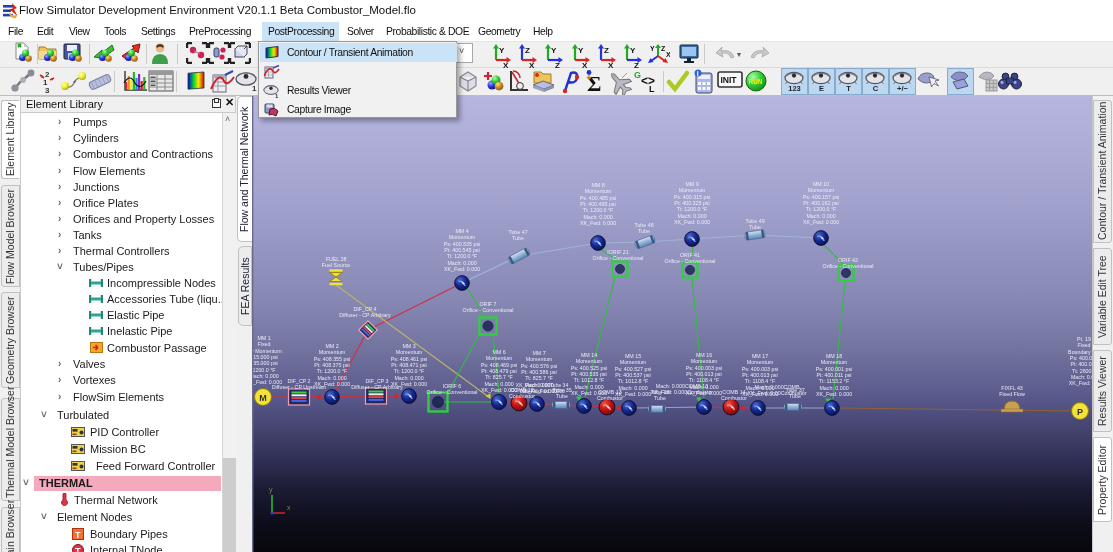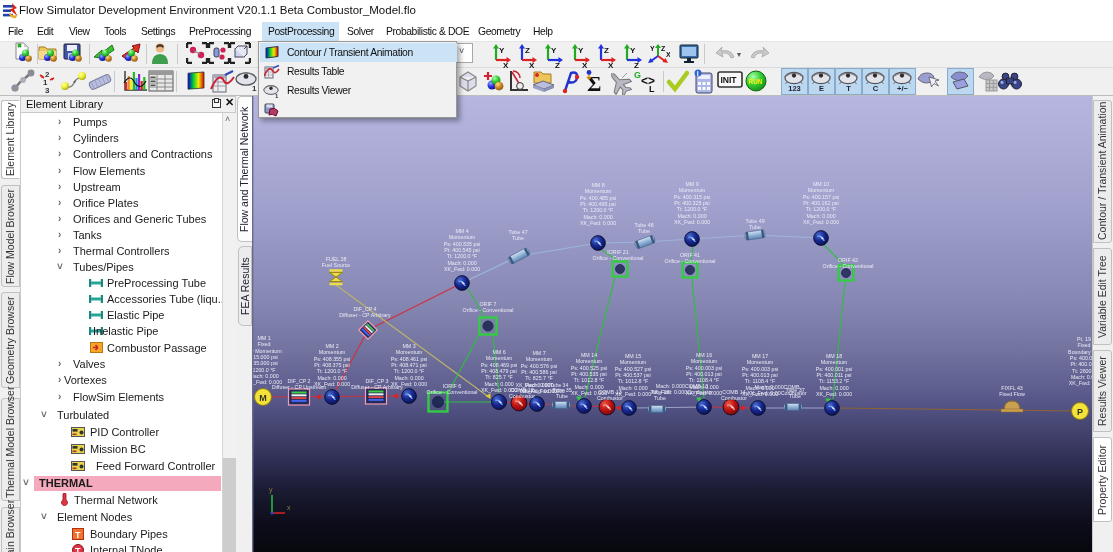--- a/index.html
+++ b/index.html
@@ -433,64 +433,64 @@
 <div class="abs" id="treeheader">Element Library</div>
 <div class="abs" style="left:212px;top:99px;width:9px;height:9px;border:1px solid #333;background:#f8f8f8"></div>
 <div class="abs" style="left:214px;top:98px;width:5px;height:5px;border:1px solid #333;background:#f0f0f0"></div>
 <div class="abs" style="left:225px;top:96px;font-size:11px;color:#111;font-weight:bold">✕</div>
 <div class="abs" id="treepanel"></div>
 <div class="chev" style="left:58px;top:114px">›</div>
 <div class="trow" style="left:73px;top:114px">Pumps</div>
 <div class="chev" style="left:58px;top:130px">›</div>
 <div class="trow" style="left:73px;top:130px">Cylinders</div>
 <div class="chev" style="left:58px;top:146px">›</div>
-<div class="trow" style="left:73px;top:146px">Controllers and Contractions</div>
+<div class="trow" style="left:73px;top:146px">Combustor and Contractions</div>
 <div class="chev" style="left:58px;top:163px">›</div>
 <div class="trow" style="left:73px;top:163px">Flow Elements</div>
 <div class="chev" style="left:58px;top:179px">›</div>
-<div class="trow" style="left:73px;top:179px">Upstream</div>
+<div class="trow" style="left:73px;top:179px">Junctions</div>
 <div class="chev" style="left:58px;top:195px">›</div>
 <div class="trow" style="left:73px;top:195px">Orifice Plates</div>
 <div class="chev" style="left:58px;top:211px">›</div>
-<div class="trow" style="left:73px;top:211px">Orifices and Generic Tubes</div>
+<div class="trow" style="left:73px;top:211px">Orifices and Property Losses</div>
 <div class="chev" style="left:58px;top:227px">›</div>
 <div class="trow" style="left:73px;top:227px">Tanks</div>
 <div class="chev" style="left:58px;top:243px">›</div>
 <div class="trow" style="left:73px;top:243px">Thermal Controllers</div>
 <div class="chev" style="left:57px;top:259px">˅</div>
 <div class="trow" style="left:73px;top:259px">Tubes/Pipes</div>
 <svg class="ticon" style="left:89px;top:278px" width="14" height="10" viewBox="0 0 14 10">
     <path d="M1 1 v8 M13 1 v8" stroke="#20897e" stroke-width="2.4"></path>
     <path d="M2 5 h10" stroke="#2aa79a" stroke-width="3"></path>
   </svg>
-<div class="trow" style="left:107px;top:275px">PreProcessing Tube</div>
+<div class="trow" style="left:107px;top:275px">Incompressible Nodes</div>
 <svg class="ticon" style="left:89px;top:294px" width="14" height="10" viewBox="0 0 14 10">
     <path d="M1 1 v8 M13 1 v8" stroke="#20897e" stroke-width="2.4"></path>
     <path d="M2 5 h10" stroke="#2aa79a" stroke-width="3"></path>
   </svg>
 <div class="trow" style="left:107px;top:291px">Accessories Tube (liqu...</div>
 <svg class="ticon" style="left:89px;top:310px" width="14" height="10" viewBox="0 0 14 10">
     <path d="M1 1 v8 M13 1 v8" stroke="#20897e" stroke-width="2.4"></path>
     <path d="M2 5 h10" stroke="#2aa79a" stroke-width="3"></path>
   </svg>
 <div class="trow" style="left:107px;top:307px">Elastic Pipe</div>
 <svg class="ticon" style="left:89px;top:326px" width="14" height="10" viewBox="0 0 14 10">
     <path d="M1 1 v8 M13 1 v8" stroke="#20897e" stroke-width="2.4"></path>
     <path d="M2 5 h10" stroke="#2aa79a" stroke-width="3"></path>
   </svg>
-<div class="trow" style="left:93px;top:323px">Inelastic Pipe</div>
+<div class="trow" style="left:107px;top:323px">Inelastic Pipe</div>
 <svg class="ticon" style="left:90px;top:342px" width="13" height="11" viewBox="0 0 13 11">
     <rect x="0.5" y="0.5" width="12" height="10" fill="#f5a623" stroke="#b97413"></rect>
     <path d="M3 5.5 h5 M8 5.5 l-2.5-2.5 M8 5.5 l-2.5 2.5" stroke="#c23" stroke-width="1.6"></path>
   </svg>
 <div class="trow" style="left:107px;top:340px">Combustor Passage</div>
 <div class="chev" style="left:58px;top:356px">›</div>
 <div class="trow" style="left:73px;top:356px">Valves</div>
 <div class="chev" style="left:58px;top:372px">›</div>
-<div class="trow" style="left:64px;top:372px">Vortexes</div>
+<div class="trow" style="left:73px;top:372px">Vortexes</div>
 <div class="chev" style="left:58px;top:389px">›</div>
 <div class="trow" style="left:73px;top:389px">FlowSim Elements</div>
 <div class="chev" style="left:41px;top:407px">˅</div>
 <div class="trow" style="left:57px;top:407px">Turbulated</div>
 <svg class="ticon" style="left:71px;top:427px" width="14" height="10" viewBox="0 0 14 10">
     <rect x="0.5" y="0.5" width="13" height="9" fill="#e8d44d" stroke="#555"></rect>
     <rect x="1.5" y="2" width="5" height="2.6" fill="#333"></rect>
     <circle cx="10.5" cy="5.5" r="2" fill="#333"></circle>
     <rect x="1.5" y="6.5" width="4" height="1.6" fill="#a33"></rect>
   </svg>
@@ -781,25 +781,25 @@
 <div class="vtab" style="left:1093px;top:248px;width:19px;height:97px;background:#ececec;border-radius:0 3px 3px 0"></div>
 <div class="vtxt" style="left:1096px;top:251px;height:91px;">Variable Edit Tree</div>
 <div class="vtab" style="left:1093px;top:350px;width:19px;height:82px;background:#ececec;border-radius:0 3px 3px 0"></div>
 <div class="vtxt" style="left:1096px;top:353px;height:76px;">Results Viewer</div>
 <div class="vtab" style="left:1093px;top:437px;width:19px;height:85px;background:#fff;border-radius:0 3px 3px 0"></div>
 <div class="vtxt" style="left:1096px;top:440px;height:79px;">Property Editor</div>
 <div class="abs" id="ddmenu">
 <div class="ddrow ddsel" style="top:1px">
       <span class="lbl">Contour / Transient Animation</span>
     </div>
-<div class="ddrow" style="top:20px">
-      <span class="lbl">Results Table</span>
-    </div>
 <div class="ddrow" style="top:39px">
       <span class="lbl">Results Viewer</span>
+    </div>
+<div class="ddrow" style="top:58px">
+      <span class="lbl">Capture Image</span>
     </div>
 <svg class="abs" style="left:6px;top:4px" width="14" height="13" viewBox="0 0 14 13">
       <path d="M1 2 l12-1.5 v10 l-12 1.5z" fill="url(#rain2)" stroke="#334"></path>
       <defs>
         <linearGradient id="rain2" x1="0" y1="0" x2="1" y2="0">
           <stop offset="0" stop-color="#0000dd"></stop>
           <stop offset="0.33" stop-color="#00cc33"></stop>
           <stop offset="0.66" stop-color="#eeee00"></stop>
           <stop offset="1" stop-color="#dd0000"></stop>
         </linearGradient>

